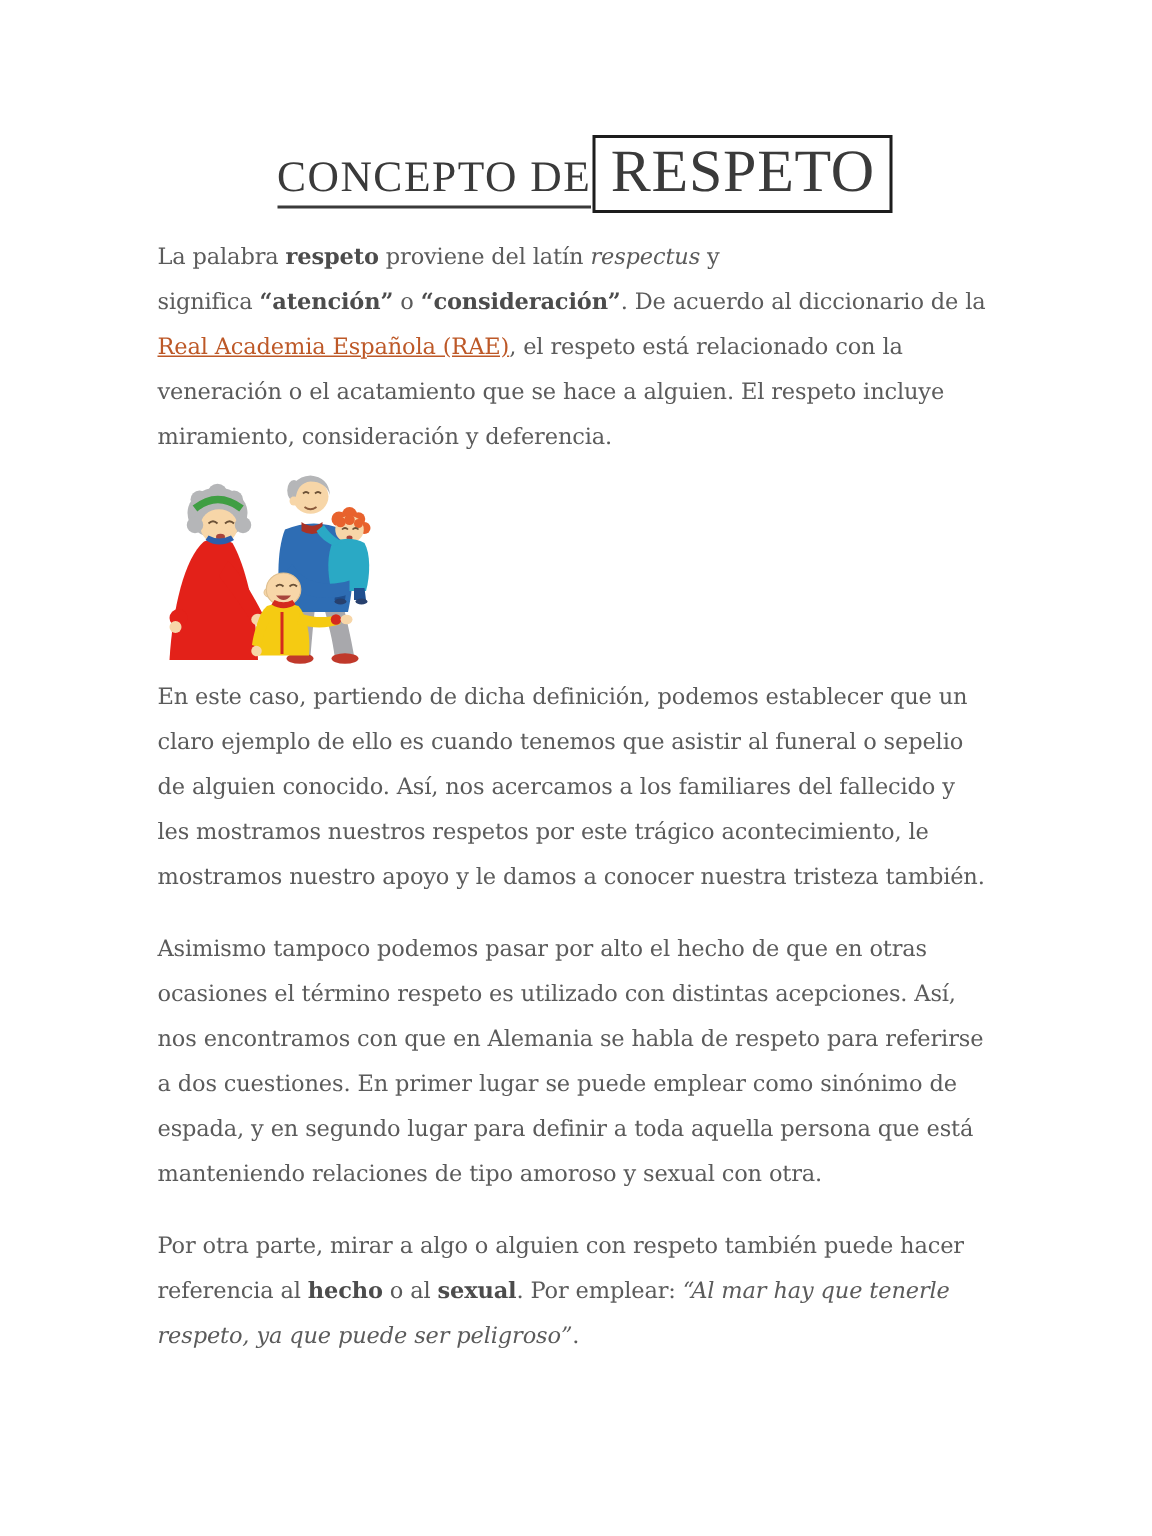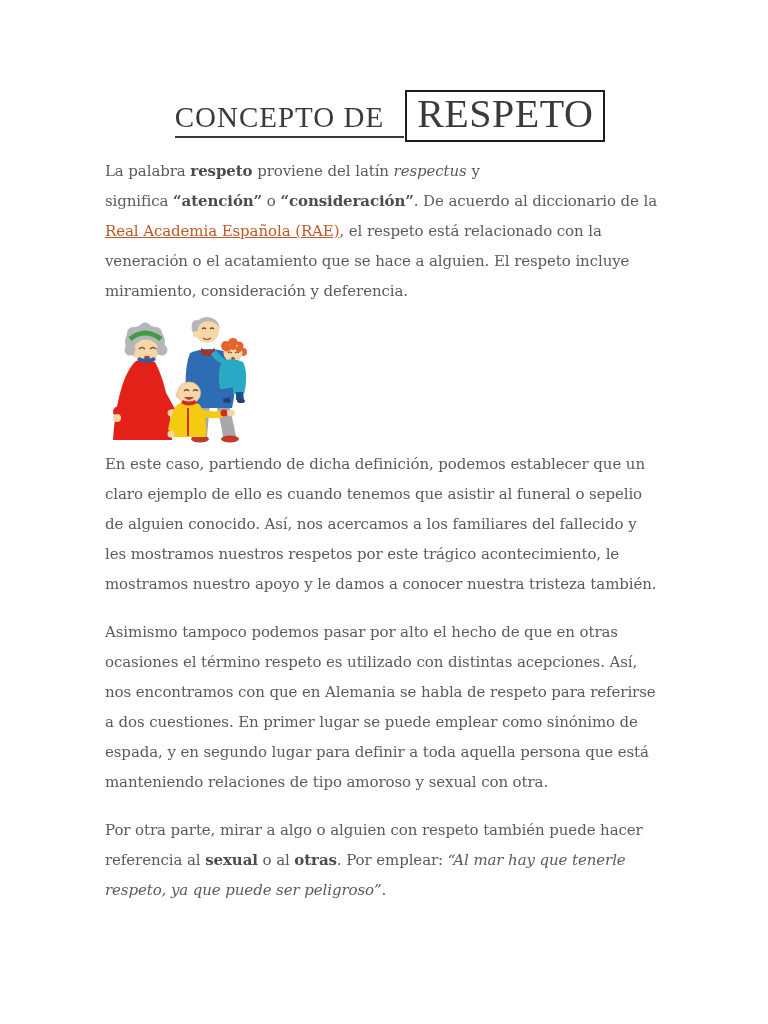--- a/index.html
+++ b/index.html
@@ -13,21 +13,21 @@
 
   h1.title{
     margin:0 0 14px 0;text-align:center;font-weight:400;
     font-family:"Liberation Serif",serif;
     color:var(--title-text,#3a3a3a);
     white-space:nowrap;
   }
   .title-prefix{
     font-size:29px;letter-spacing:1px;
     border-bottom:2px solid var(--title-text,#3a3a3a);
-    padding:0 20px 3px 0;
+    padding:0 0 3px 0;
   }
   .title-box{
     display:inline-block;font-size:40px;line-height:1;
     border:2px solid var(--box-border,#1d1d1d);
     padding:2px 10px 6px;margin-left:1px;
     letter-spacing:0.5px;
   }
 
   p.body-para{
     margin:0 16px 18px 0;
@@ -130,16 +130,16 @@
           <path d="M70,103 C66,109 64,117 63,124 L69,126 C70,118 73,110 76,106 Z" fill="#f5cb12"></path>
           <circle cx="66" cy="128" r="3.5" fill="#f7d6a8"></circle>
         </g>
       </svg>
     </figure>
 
     <p class="body-para">En este caso, partiendo de dicha definición, podemos establecer que un claro ejemplo de ello es cuando tenemos que asistir al funeral o sepelio de alguien conocido. Así, nos acercamos a los familiares del fallecido y les mostramos nuestros respetos por este trágico acontecimiento, le mostramos nuestro apoyo y le damos a conocer nuestra tristeza también.</p>
 
     <p class="body-para">Asimismo tampoco podemos pasar por alto el hecho de que en otras ocasiones el término respeto es utilizado con distintas acepciones. Así, nos encontramos con que en Alemania se habla de respeto para referirse a dos cuestiones. En primer lugar se puede emplear como sinónimo de espada, y en segundo lugar para definir a toda aquella persona que está manteniendo relaciones de tipo amoroso y sexual con otra.</p>
 
-    <p class="body-para"><span>Por otra parte, mirar a algo o alguien con respeto también puede hacer referencia al </span><b>sexual</b><span> o al </span><b>otras</b><span>. Por emplear: </span><span class="quote-italic">“Al mar hay que tenerle respeto, ya que puede ser peligroso”</span><span>.</span></p>
+    <p class="body-para"><span>Por otra parte, mirar a algo o alguien con respeto también puede hacer referencia al </span><b>hecho</b><span> o al </span><b>sexual</b><span>. Por emplear: </span><span class="quote-italic">“Al mar hay que tenerle respeto, ya que puede ser peligroso”</span><span>.</span></p>
 
   </div>
 </div>
 
 </body></html>

